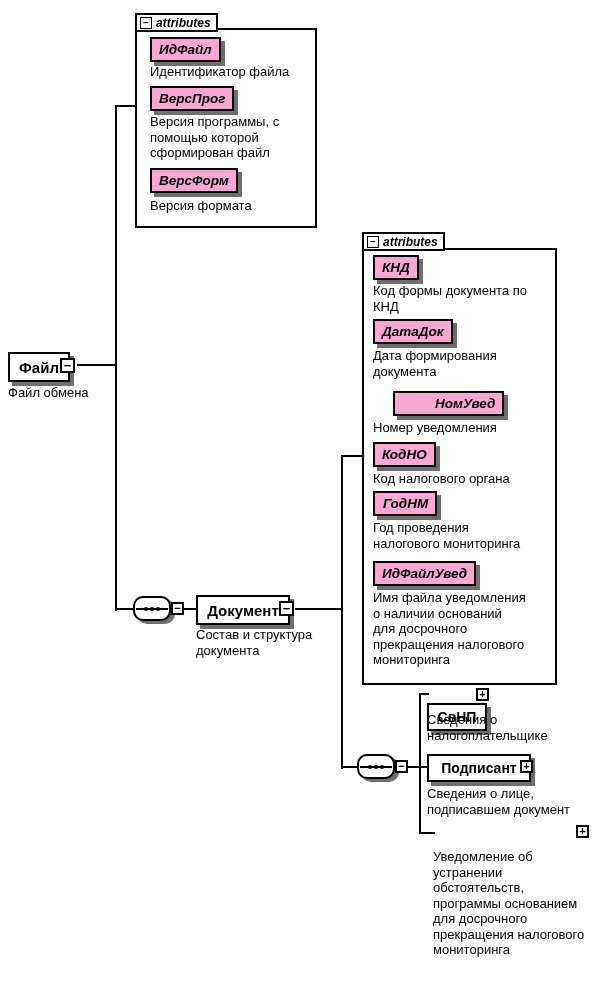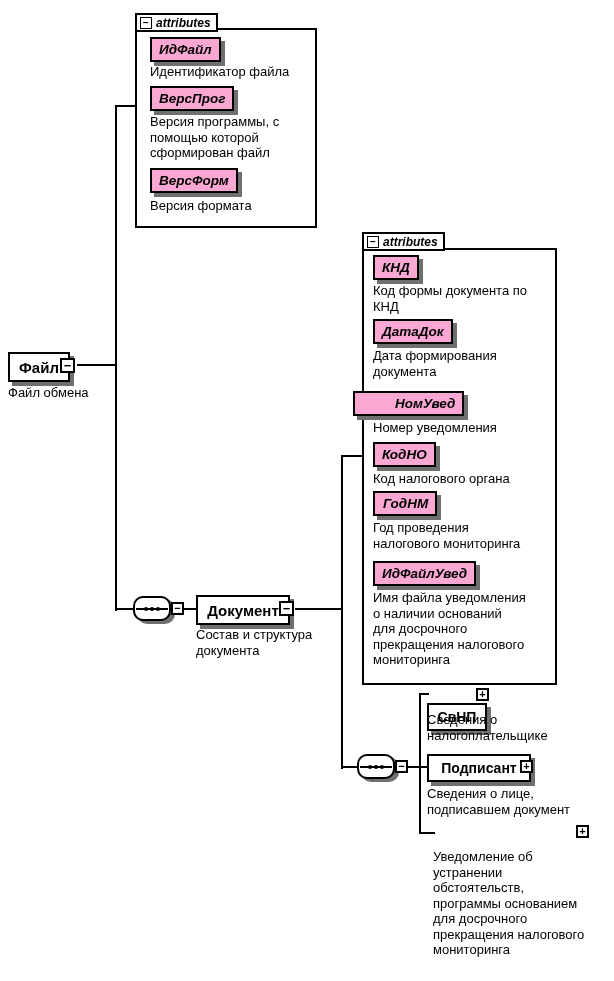--- a/index.html
+++ b/index.html
@@ -120,21 +120,21 @@
   </div>
   <div class="desc" style="left:373px;top:283px;width:175px;">Код формы документа по
 КНД</div>
 
   <div class="abox" style="left:373px;top:319px;">
     <span>ДатаДок</span>
   </div>
   <div class="desc" style="left:373px;top:348px;width:175px;">Дата формирования
 документа</div>
 
-  <div class="abox" style="left:353px;top:391px;padding-left:40px;">
+  <div class="abox" style="left:393px;top:391px;padding-left:40px;">
     <span>НомУвед</span>
   </div>
   <div class="desc" style="left:373px;top:420px;width:175px;">Номер уведомления</div>
 
   <div class="abox" style="left:373px;top:442px;">
     <span>КодНО</span>
   </div>
   <div class="desc" style="left:373px;top:471px;width:175px;">Код налогового органа</div>
 
   <div class="abox" style="left:373px;top:491px;padding-left:8px;">

